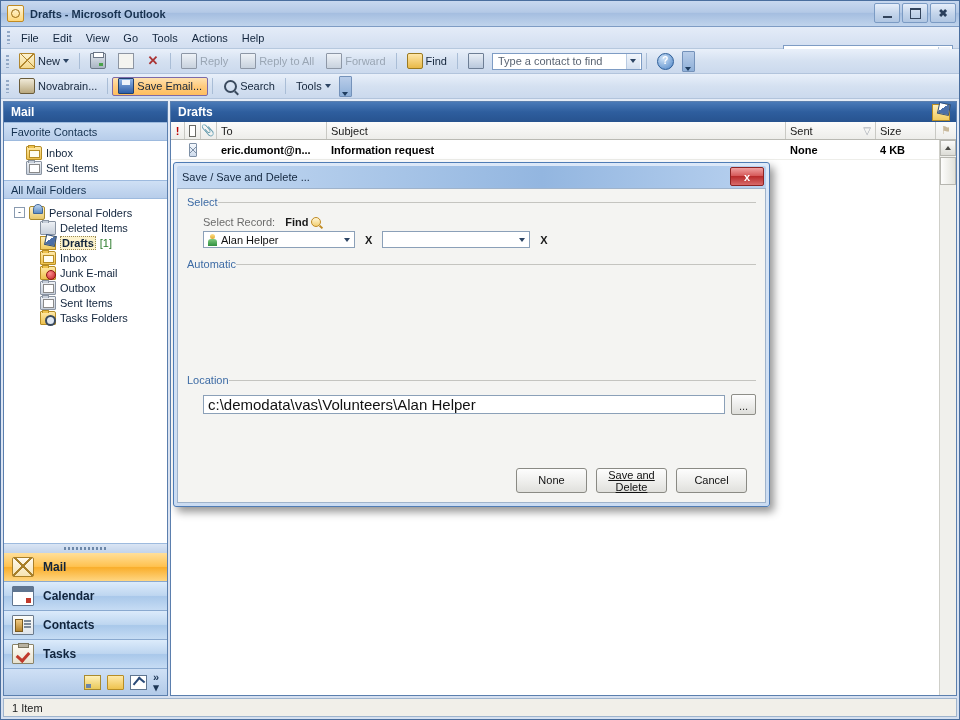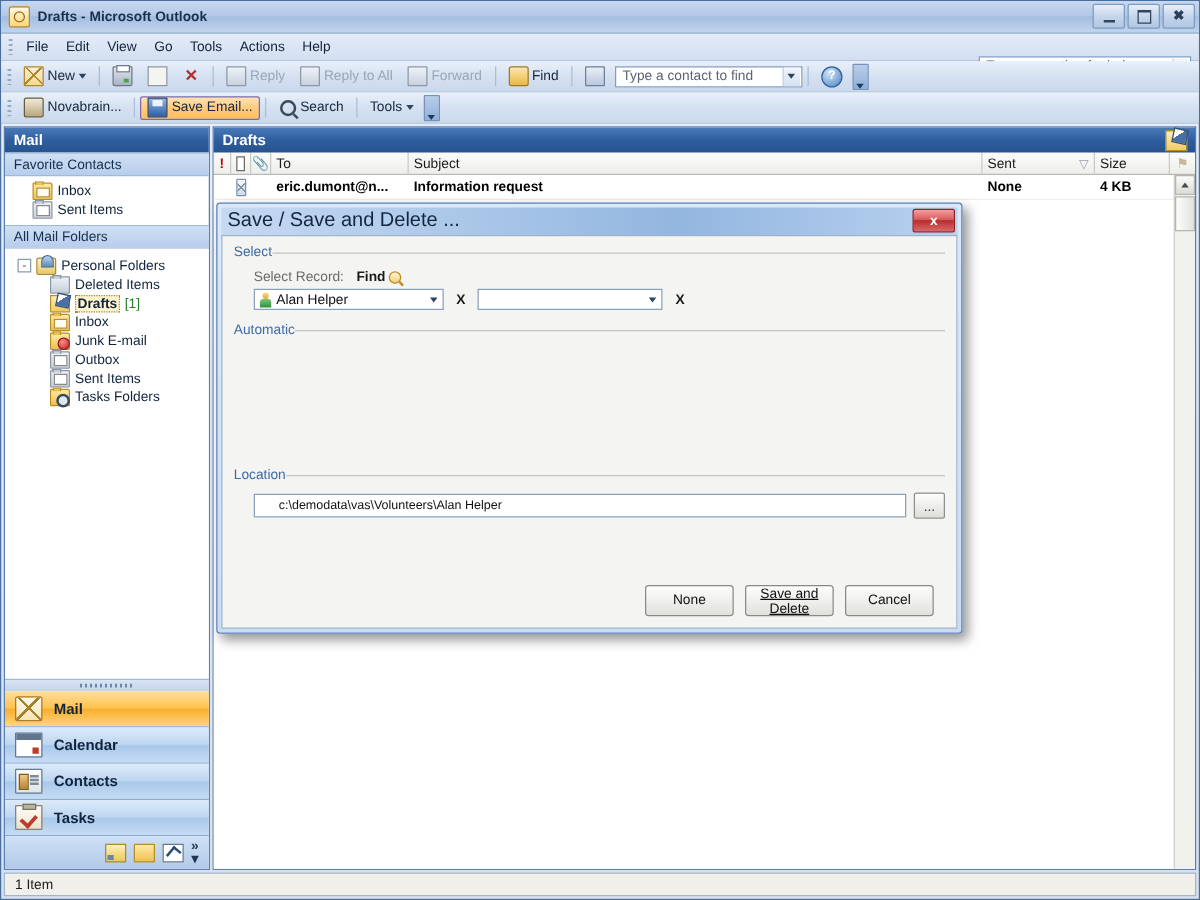--- a/index.html
+++ b/index.html
@@ -284,21 +284,21 @@
     box-shadow: 4px 5px 9px rgba(0,0,0,0.42);
     display:flex; flex-direction:column;
     padding:3px;
   }
   #dlg-title {
     height:22px; flex:0 0 22px; display:flex; align-items:center; position:relative;
     padding-left:5px;
     background: linear-gradient(90deg,#c5d9f2 0%,#a9c6e8 35%,#93b6e0 62%,#b8d1ef 100%);
     border-radius:2px 2px 0 0;
   }
-  #dlg-title-text { font-size:16px; color:#13263e; }
+  #dlg-title-text { font-size:11px; color:#13263e; }
   #dlg-close {
     position:absolute; right:2px; top:1px; width:32px; height:17px;
     background: linear-gradient(180deg,#f0a0a0 0%,#d65b5b 45%,#b92c2c 50%,#d86a6a 100%);
     border:1px solid #8d2323; border-radius:2px;
     display:flex; align-items:center; justify-content:center;
     color:#fff; font-size:11px; font-weight:bold;
   }
   #dlg-body {
     flex:1 1 auto; background:#f4f4f2; border:1px solid #9fb3cb; box-sizing:border-box;
     display:flex; flex-direction:column; padding:7px 9px 9px 9px; min-height:0;
@@ -323,21 +323,21 @@
   .person-ic { width:11px;height:12px; position:relative; flex:0 0 11px; margin-right:3px;}
   .person-ic::before{content:"";position:absolute;left:3px;top:0;width:5px;height:5px;border-radius:50%;
      background:linear-gradient(180deg,#ffe08a,#e0a92c);}
   .person-ic::after{content:"";position:absolute;left:1px;top:5px;width:9px;height:7px;border-radius:3px 3px 0 0;
      background:linear-gradient(180deg,#7ec97e,#2f8f3f);}
   .x-btn { font-size:11px; font-weight:bold; color:#1a1a1a; }
   .auto-body { height:86px; }
   .loc-row { display:flex; align-items:center; gap:6px; padding:8px 0 0 16px;}
   #loc-input {
     flex:1 1 auto; height:19px; background:#fff; border:1px solid #8ba0b8; box-sizing:border-box;
-    display:flex; align-items:center; padding-left:19px; font-size:10px; color:#111;
+    display:flex; align-items:center; padding-left:4px; font-size:15px; color:#111;
   }
   .browse-btn {
     width:25px; height:21px; box-sizing:border-box;
     background: linear-gradient(180deg,#fdfdfd 0%,#ececea 55%,#dededa 100%);
     border:1px solid #8e8e88; border-radius:2px;
     display:flex; align-items:flex-end; justify-content:center; font-size:11px; color:#333; padding-bottom:2px;
   }
   #dlg-buttons { margin-top:auto; display:flex; justify-content:flex-end; gap:9px; padding-right:9px; }
   .dlg-btn {
     min-width:71px; height:25px; box-sizing:border-box;

